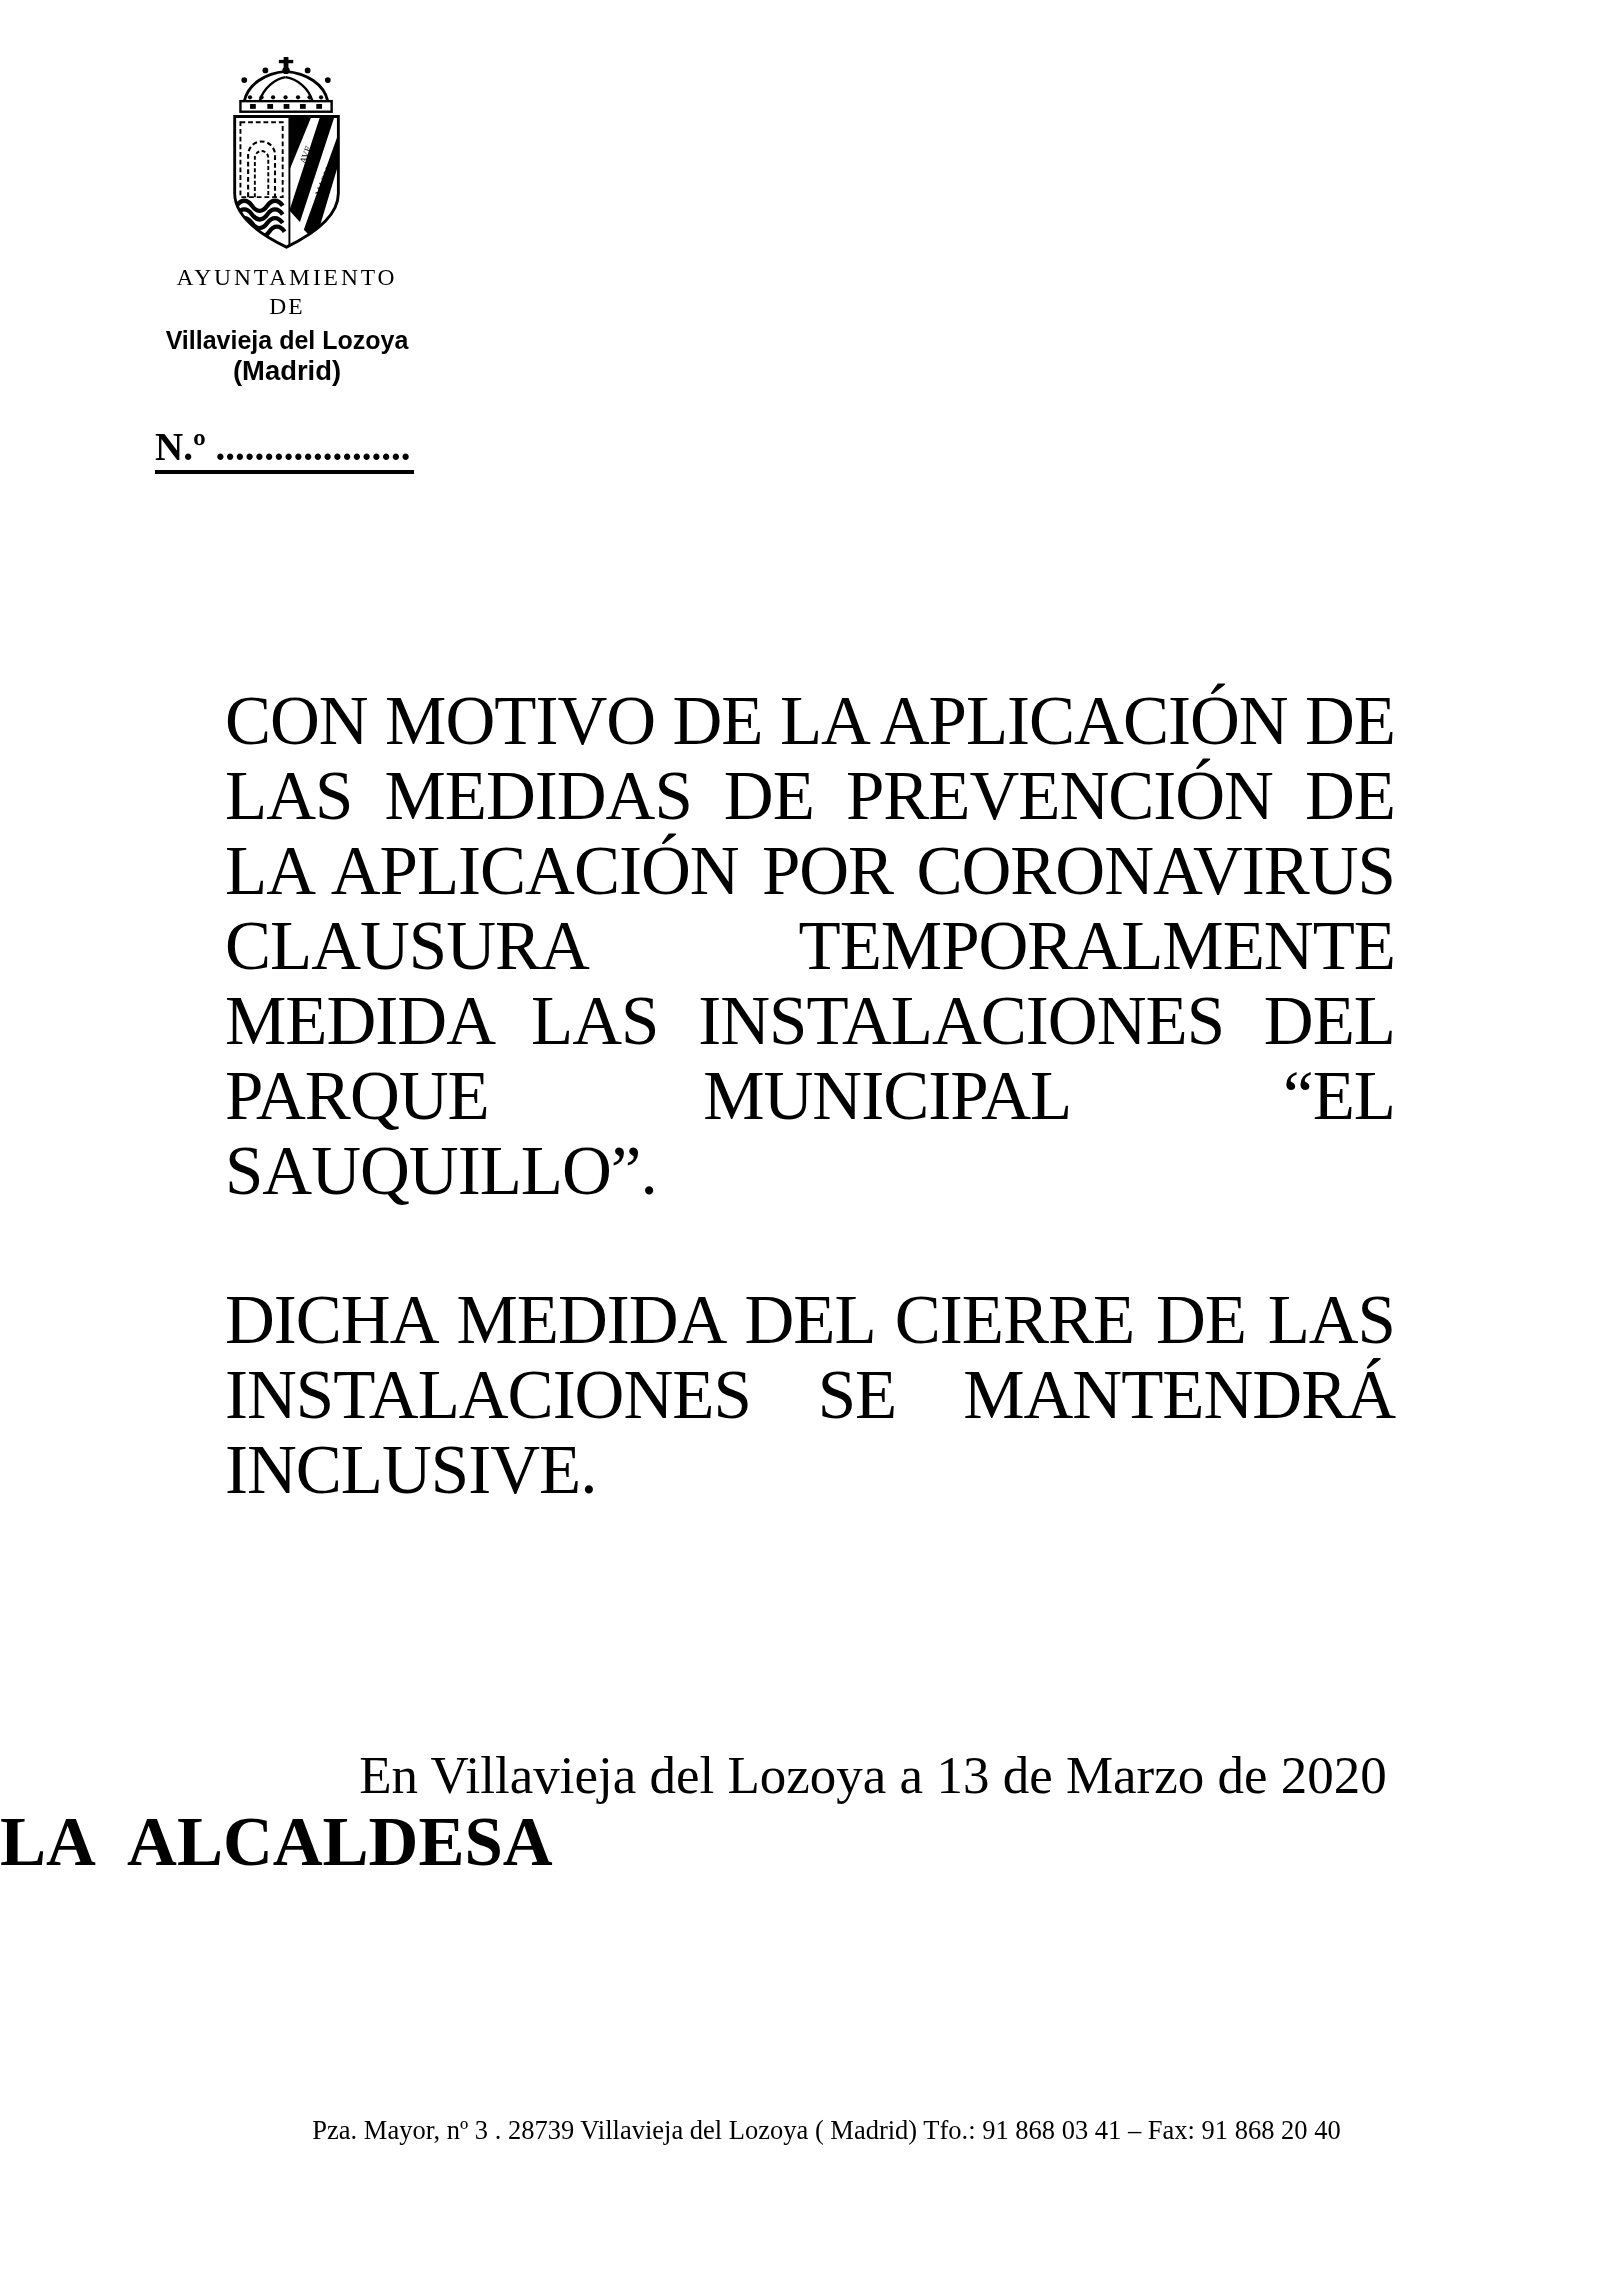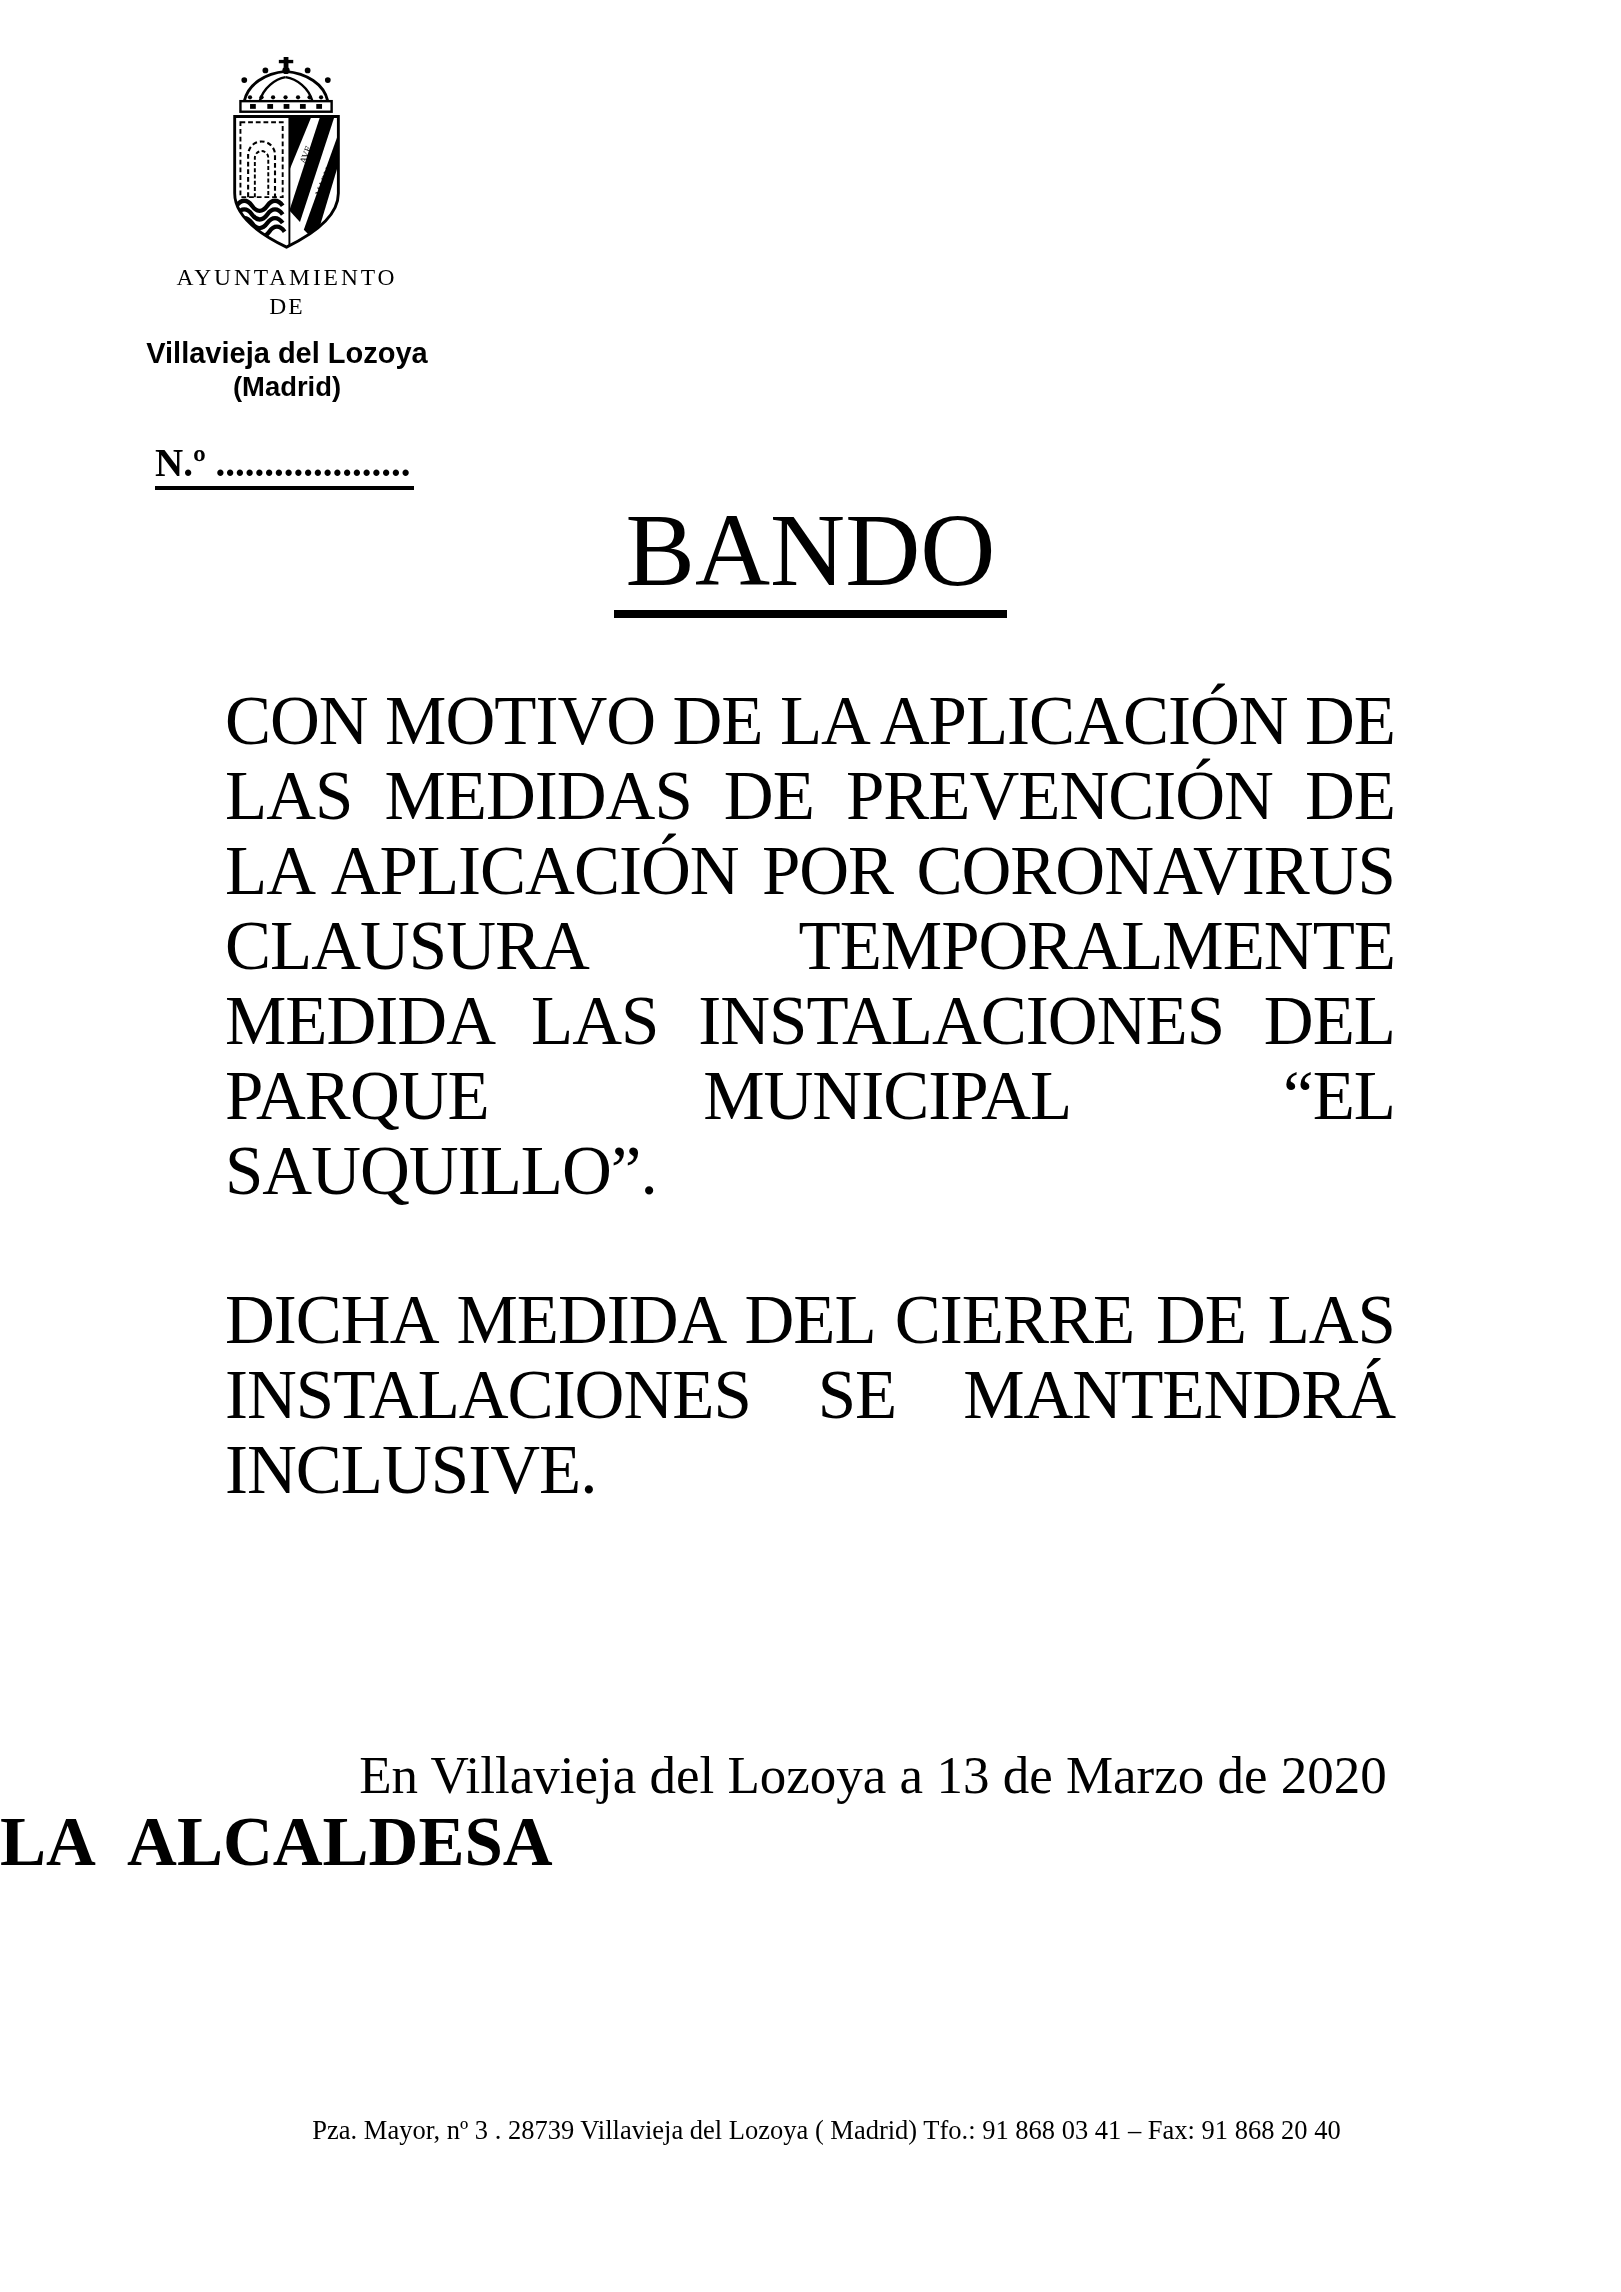--- a/index.html
+++ b/index.html
@@ -10,21 +10,21 @@
     background:#ffffff;
     color:#000;
     font-family:"Liberation Serif", serif;
     overflow:hidden;
   }
   
   .header{position:absolute;left:108px;top:57px;width:358px;text-align:center;}
   .coa{display:block;margin:0 auto;}
   .org1{font-size:23.5px;letter-spacing:2.9px;line-height:1.25;margin-top:13.7px;}
   .org2{font-size:23.5px;letter-spacing:2px;line-height:1.2;}
-  .muni{font-family:"Liberation Sans", sans-serif;font-weight:bold;font-size:29px;line-height:1.2;margin-top:16px;}
+  .muni{font-family:"Liberation Sans", sans-serif;font-weight:bold;font-size:25px;line-height:1.2;margin-top:5px;}
   .prov{font-family:"Liberation Sans", sans-serif;font-weight:bold;font-size:27.4px;line-height:1.2;}
   .numline{margin-top:39px;text-align:left;margin-left:47px;}
   .numline span{
     display:inline-block;
     font-weight:bold;font-size:39px;line-height:1.0;
     border-bottom:4.9px solid #000;padding:0 3.9px 3.9px 0;
   }
   
   .title-wrap{position:absolute;left:0;top:498px;width:1621px;text-align:center;}
   .title{
@@ -116,23 +116,20 @@
 
     <div class="org1">AYUNTAMIENTO</div>
     <div class="org2">DE</div>
     <div class="muni">Villavieja del Lozoya</div>
     <div class="prov">(Madrid)</div>
     <div class="numline">
       <span>N.º ....................</span>
     </div>
   </div>
 
-  <div class="title-wrap">
-    <span class="title">BANDO</span>
-  </div>
 
   <div class="body">
     <div class="p1">
       <div class="jline">CON MOTIVO DE LA APLICACIÓN DE</div>
       <div class="jline">LAS MEDIDAS DE PREVENCIÓN DE</div>
       <div class="jline">LA APLICACIÓN POR CORONAVIRUS</div>
       <div class="jline">CLAUSURA TEMPORALMENTE</div>
       <div class="jline">MEDIDA LAS INSTALACIONES DEL</div>
       <div class="jline">PARQUE MUNICIPAL “EL</div>
       <div class="jline endline">SAUQUILLO”.</div>

